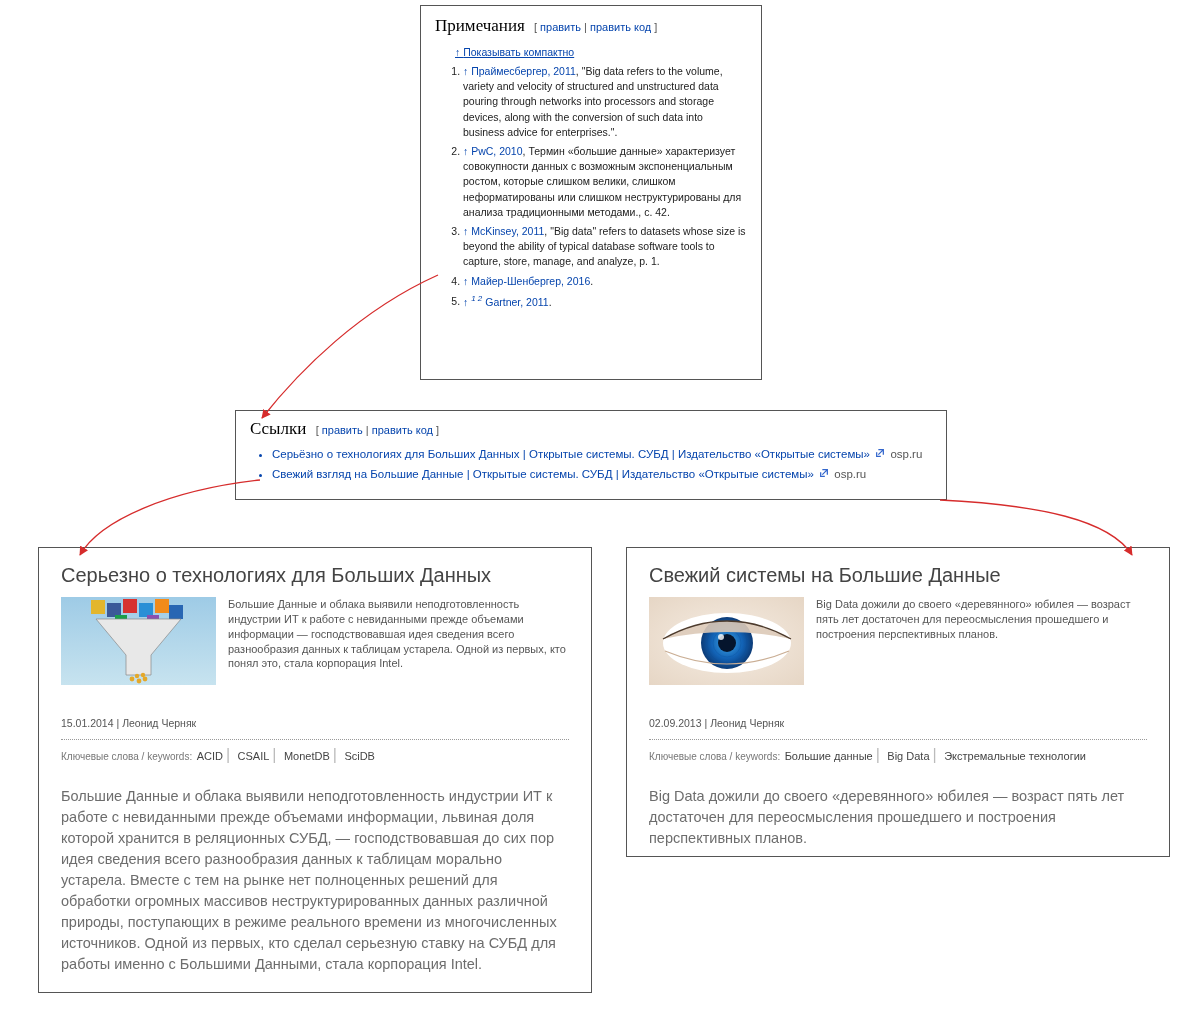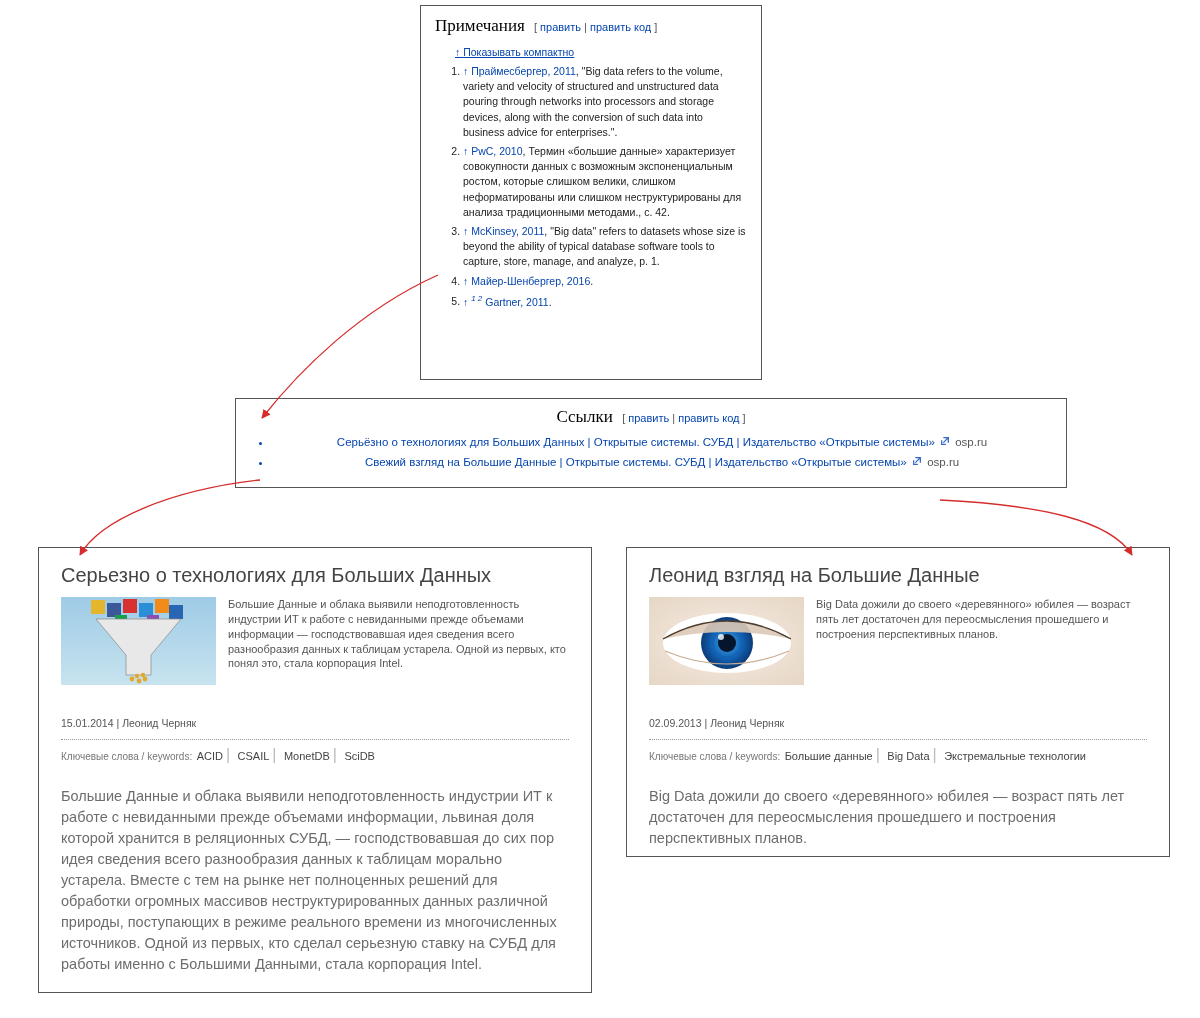--- a/index.html
+++ b/index.html
@@ -70,25 +70,24 @@
   }
   .back-arrow {
     color: #0645ad;
   }
   .wlink { color: #0645ad; text-decoration: none; }
   .sup { vertical-align: super; font-size: 8px; color: #0645ad; font-style: italic; }
 
   
   .links-panel {
     left: 235px;
-    top: 398px;
-    width: 832px;
+    top: 410px;
+    width: 712px;
     height: 90px;
     font-size: 12px;
-    text-align: center;
   }
   ul.linklist {
     margin: 6px 0 0 22px;
     padding: 0;
     font-size: 11.5px;
     line-height: 1.7;
   }
   ul.linklist li { color: #0645ad; }
   ul.linklist li a { color: #0645ad; text-decoration: none; }
   .ext-icon {
@@ -267,21 +266,21 @@
       <span class="kw-label">Ключевые слова / keywords:</span>
       <span class="kw">ACID</span><span class="kw-sep">|</span>
       <span class="kw">CSAIL</span><span class="kw-sep">|</span>
       <span class="kw">MonetDB</span><span class="kw-sep">|</span>
       <span class="kw">SciDB</span>
     </div>
     <div class="body">Большие Данные и облака выявили неподготовленность индустрии ИТ к работе с невиданными прежде объемами информации, львиная доля которой хранится в реляционных СУБД, — господствовавшая до сих пор идея сведения всего разнообразия данных к таблицам морально устарела. Вместе с тем на рынке нет полноценных решений для обработки огромных массивов неструктурированных данных различной природы, поступающих в режиме реального времени из многочисленных источников. Одной из первых, кто сделал серьезную ставку на СУБД для работы именно с Большими Данными, стала корпорация Intel.</div>
   </div>
 
   <div class="article article-right">
-    <h2>Леонид взгляд на Большие Данные</h2>
+    <h2>Свежий системы на Большие Данные</h2>
     <div class="lead">
       <div class="thumb">
         <div class="eye-art">
           <svg viewBox="0 0 155 88" width="155" height="88">
             <defs>
               <radialGradient id="skin" cx="50%" cy="50%" r="70%">
                   <stop offset="0" stop-color="#f6ede3"></stop>
                   <stop offset="1" stop-color="#e6d6c5"></stop>
                 </radialGradient>
               <radialGradient id="iris" cx="50%" cy="50%" r="50%">

